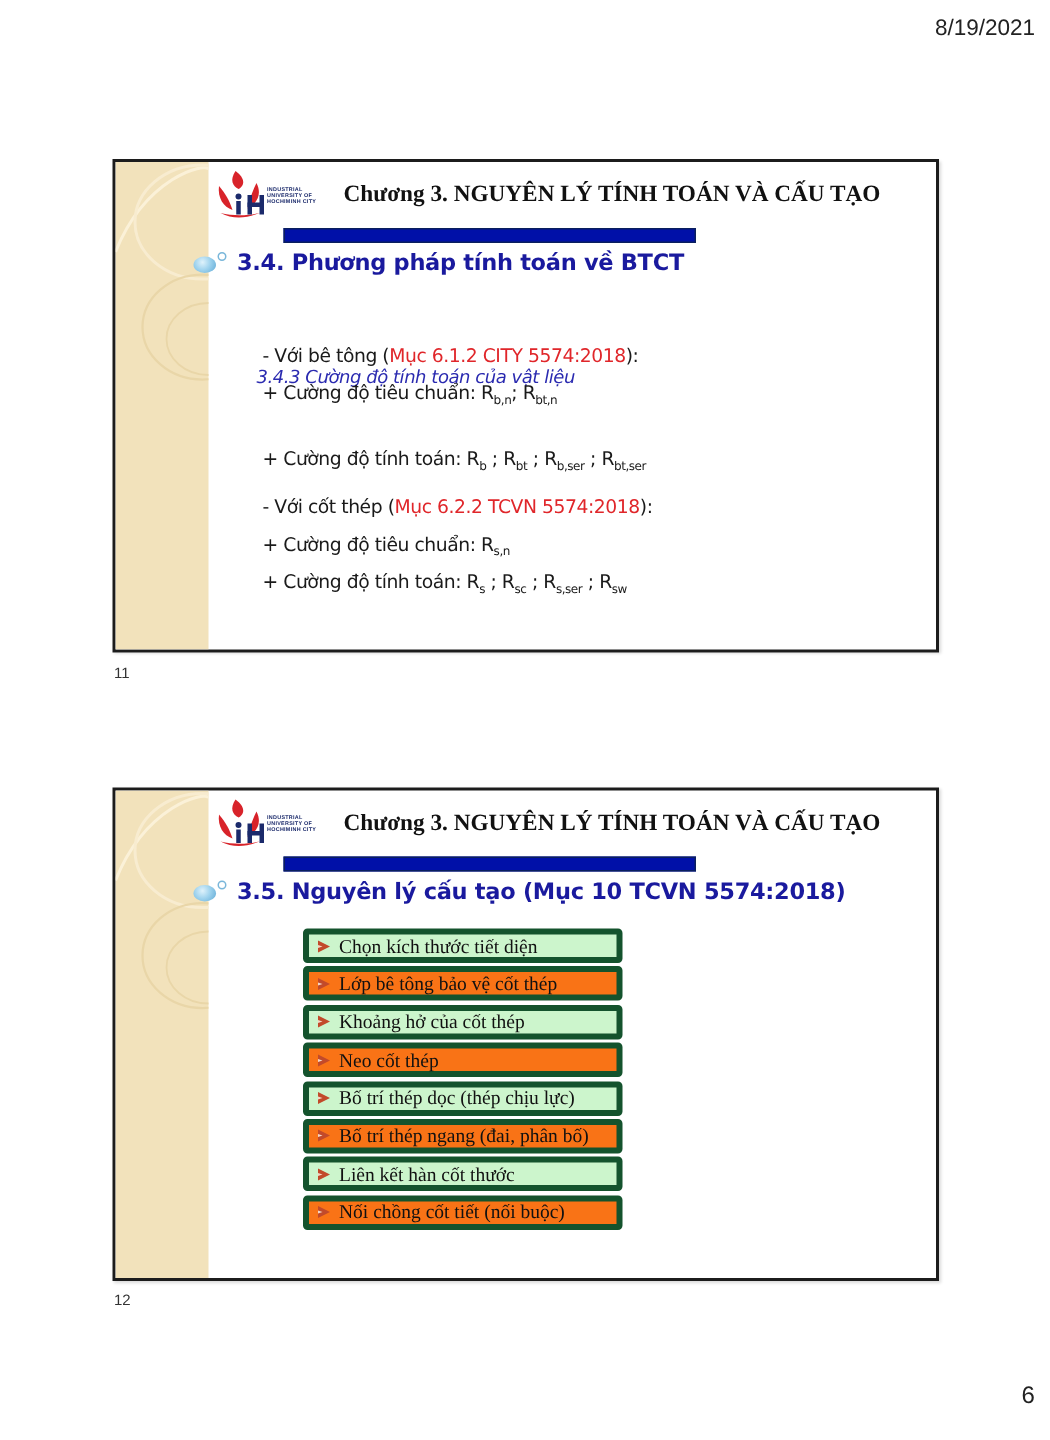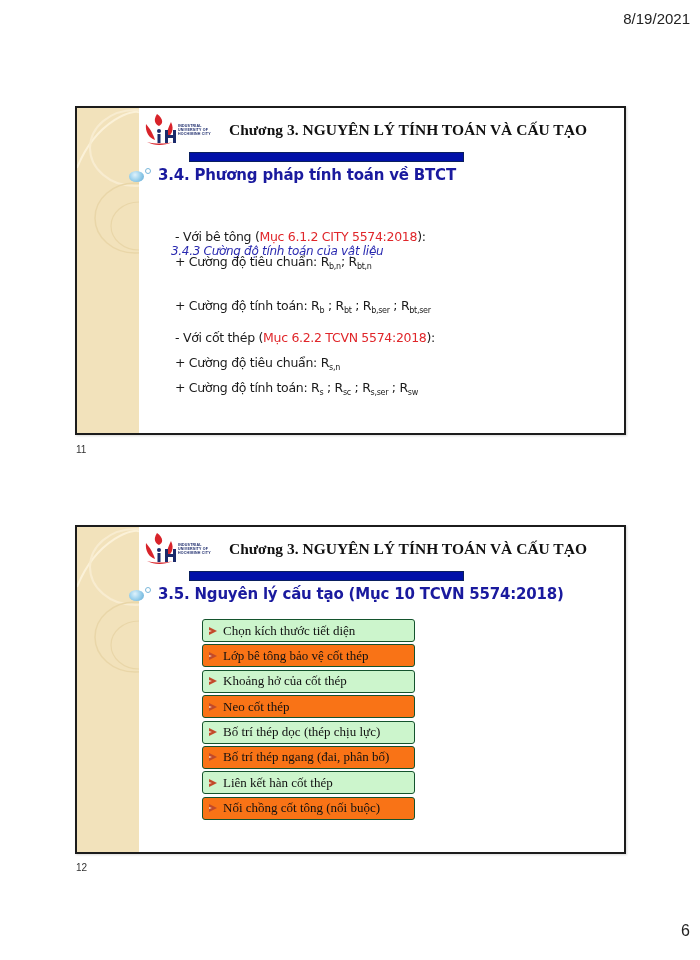--- a/index.html
+++ b/index.html
@@ -62,21 +62,21 @@
     font-size:12px; color:#2a2ab0; white-space:nowrap; letter-spacing:-0.3px;margin-top:48px;
   }
   .body-line {
     position:absolute; left:98px; font-size:12.5px; color:#1a1a1a; white-space:nowrap;
     letter-spacing:-0.3px;
   }
   .body-line .ref { color:#e0262a; }
   .body-line sub { font-size:8px; vertical-align:-3px; line-height:0; }
   .box-list { position:absolute; left:125px; top:92px; width:213px; }
   .box {
-    height:21px; margin-bottom:2.4px; border:1px solid #14532d; border-radius:3px;
+    height:21px; margin-bottom:2.4px; border:4px solid #14532d; border-radius:3px;
     font-family:"Liberation Serif", serif; font-size:13px; color:#111;
     display:flex; align-items:center; padding-left:6px; box-sizing:border-box; height:23px;
     white-space:nowrap;
   }
   .box.green { background:#ccf5cc; }
   .box.orange { background:#f97316; }
   .box .arrow {
     display:inline-block; width:0; height:0; border-top:4px solid transparent;
     border-bottom:4px solid transparent; border-left:8px solid #c24a2a;
     margin-right:6px; position:relative;
@@ -203,23 +203,23 @@
     <div class="box green">
         <span class="arrow"></span>
         <span>Bố trí thép dọc (thép chịu lực)</span>
       </div>
     <div class="box orange">
         <span class="arrow"></span>
         <span>Bố trí thép ngang (đai, phân bố)</span>
       </div>
     <div class="box green">
         <span class="arrow"></span>
-        <span>Liên kết hàn cốt thép</span>
-      </div>
-    <div class="box orange">
-        <span class="arrow"></span>
-        <span>Nối chồng cốt tông (nối buộc)</span>
+        <span>Liên kết hàn cốt thước</span>
+      </div>
+    <div class="box orange">
+        <span class="arrow"></span>
+        <span>Nối chồng cốt tiết (nối buộc)</span>
       </div>
   </div>
 </div>
 <div class="slide-number" style="left:76px; top:862px;">12</div>
 
 <div class="page-number">6</div>
 
 </body></html>

